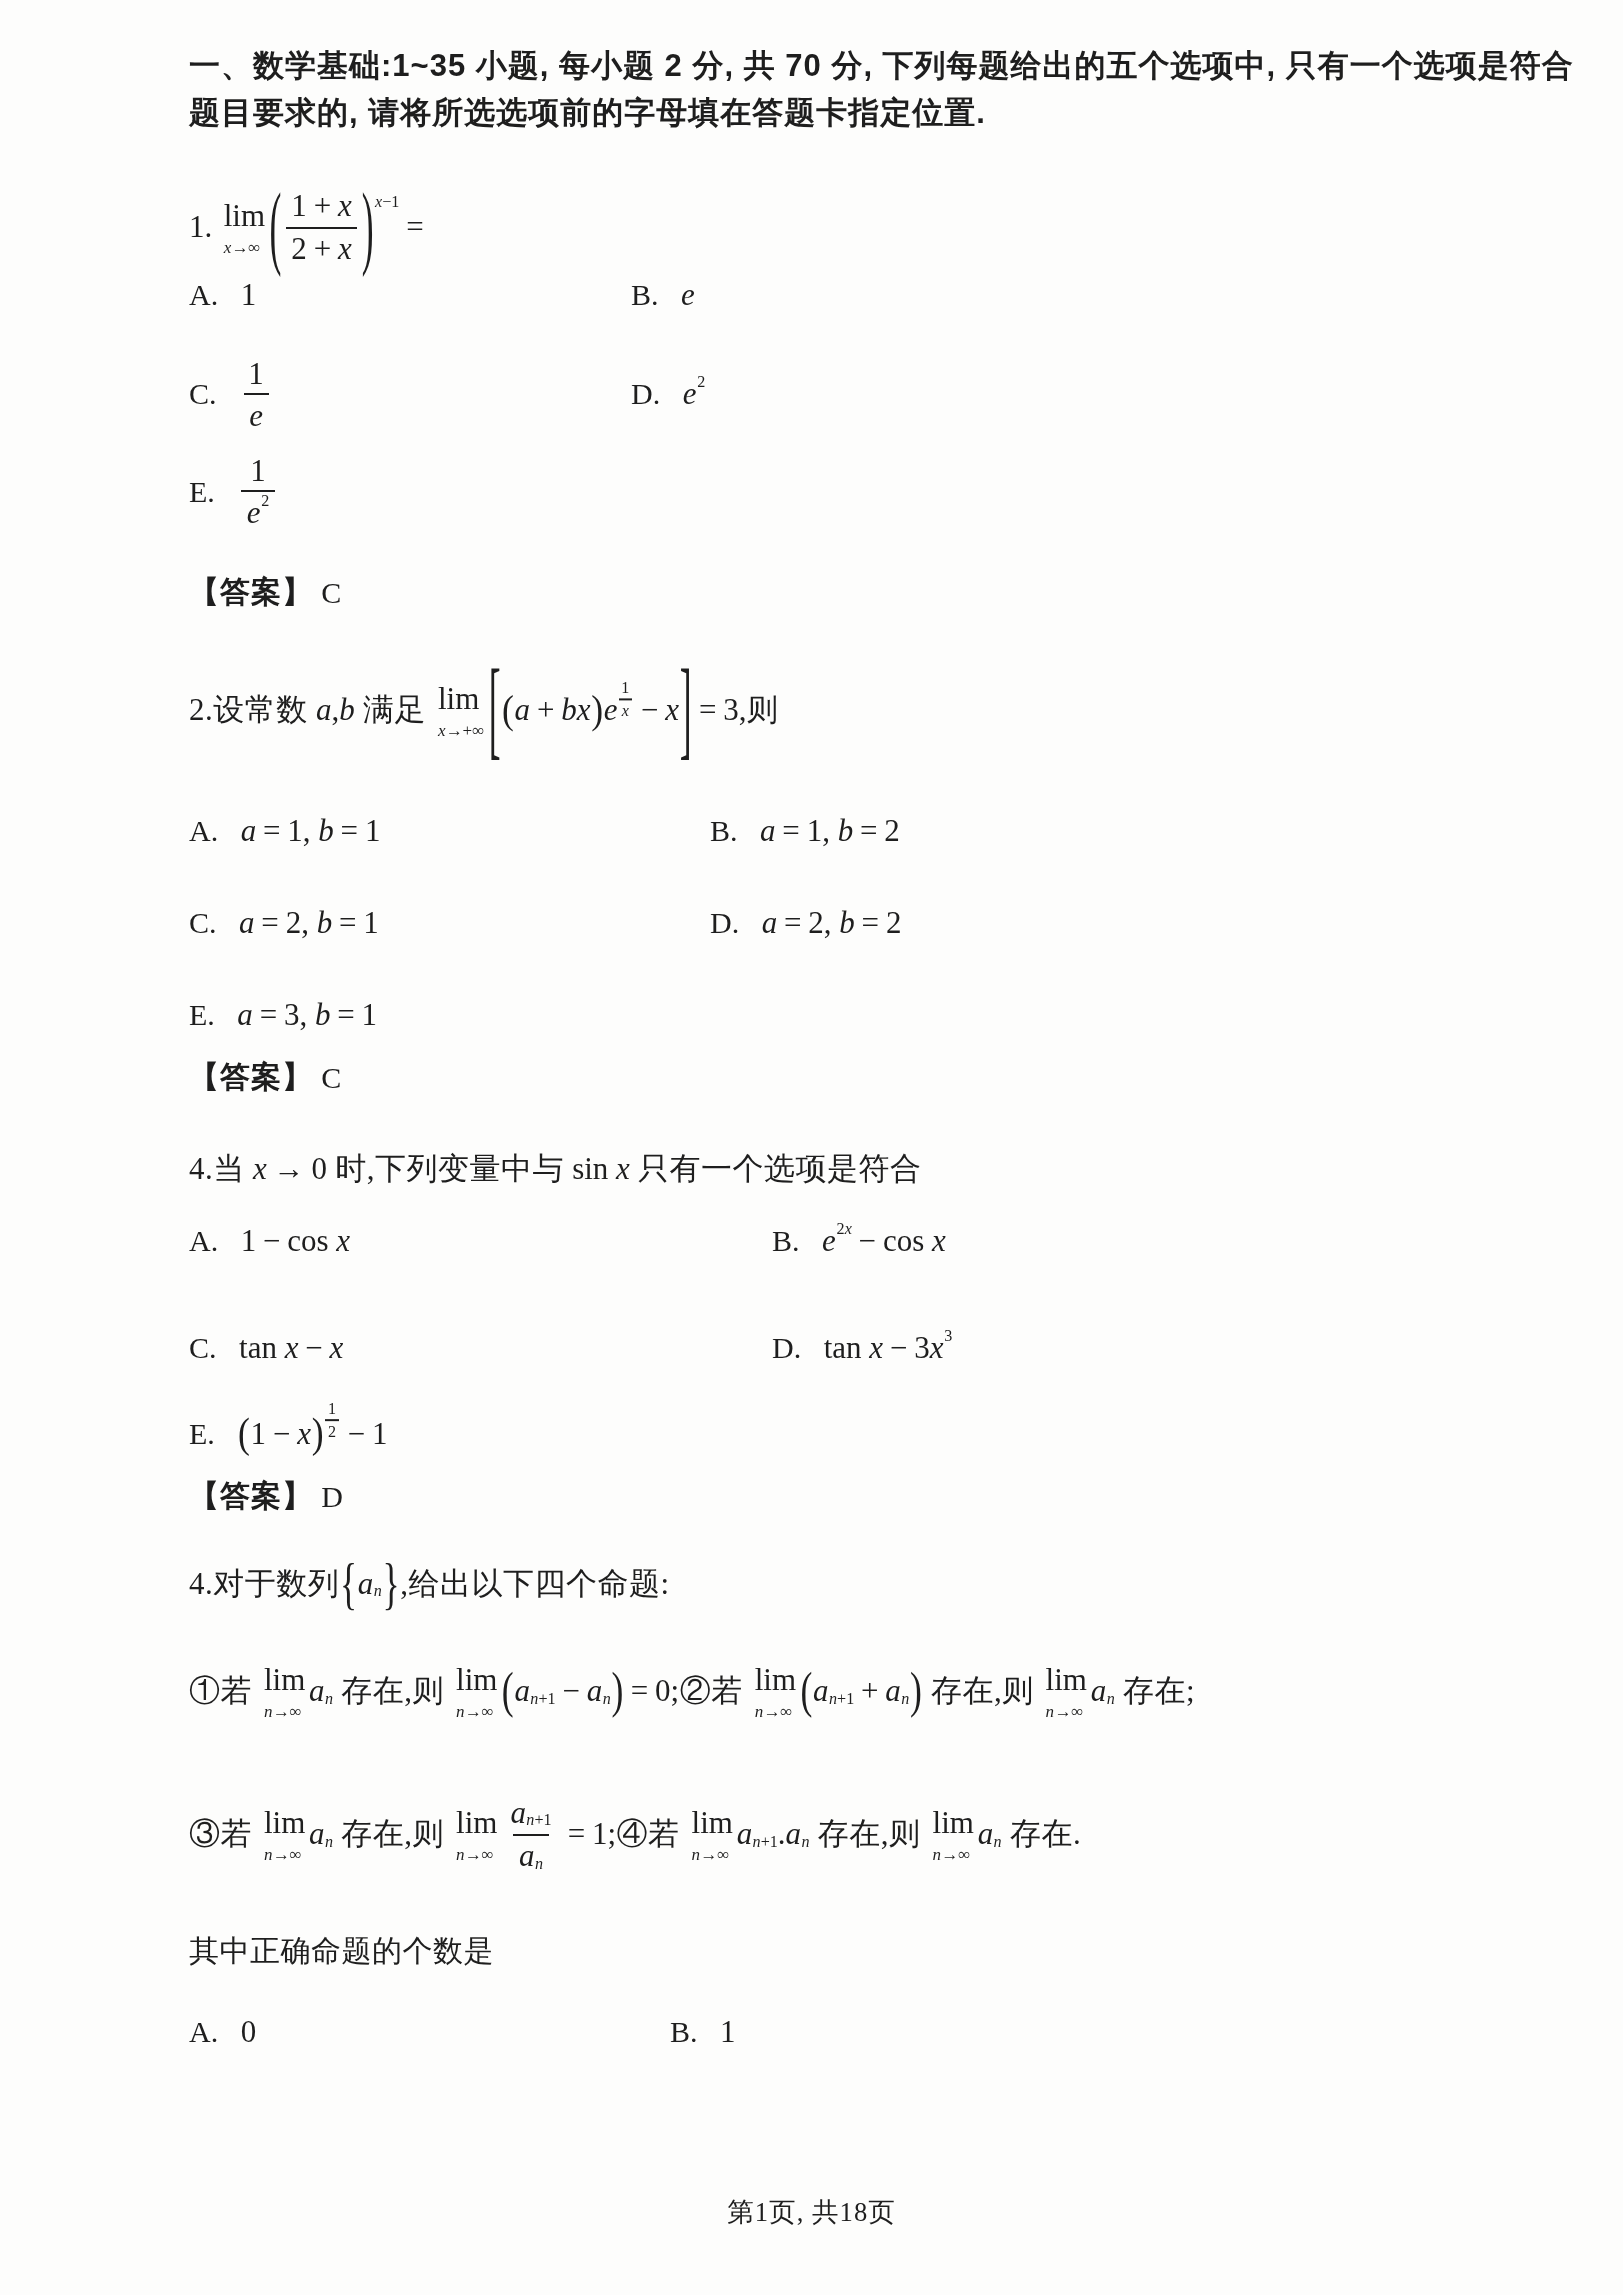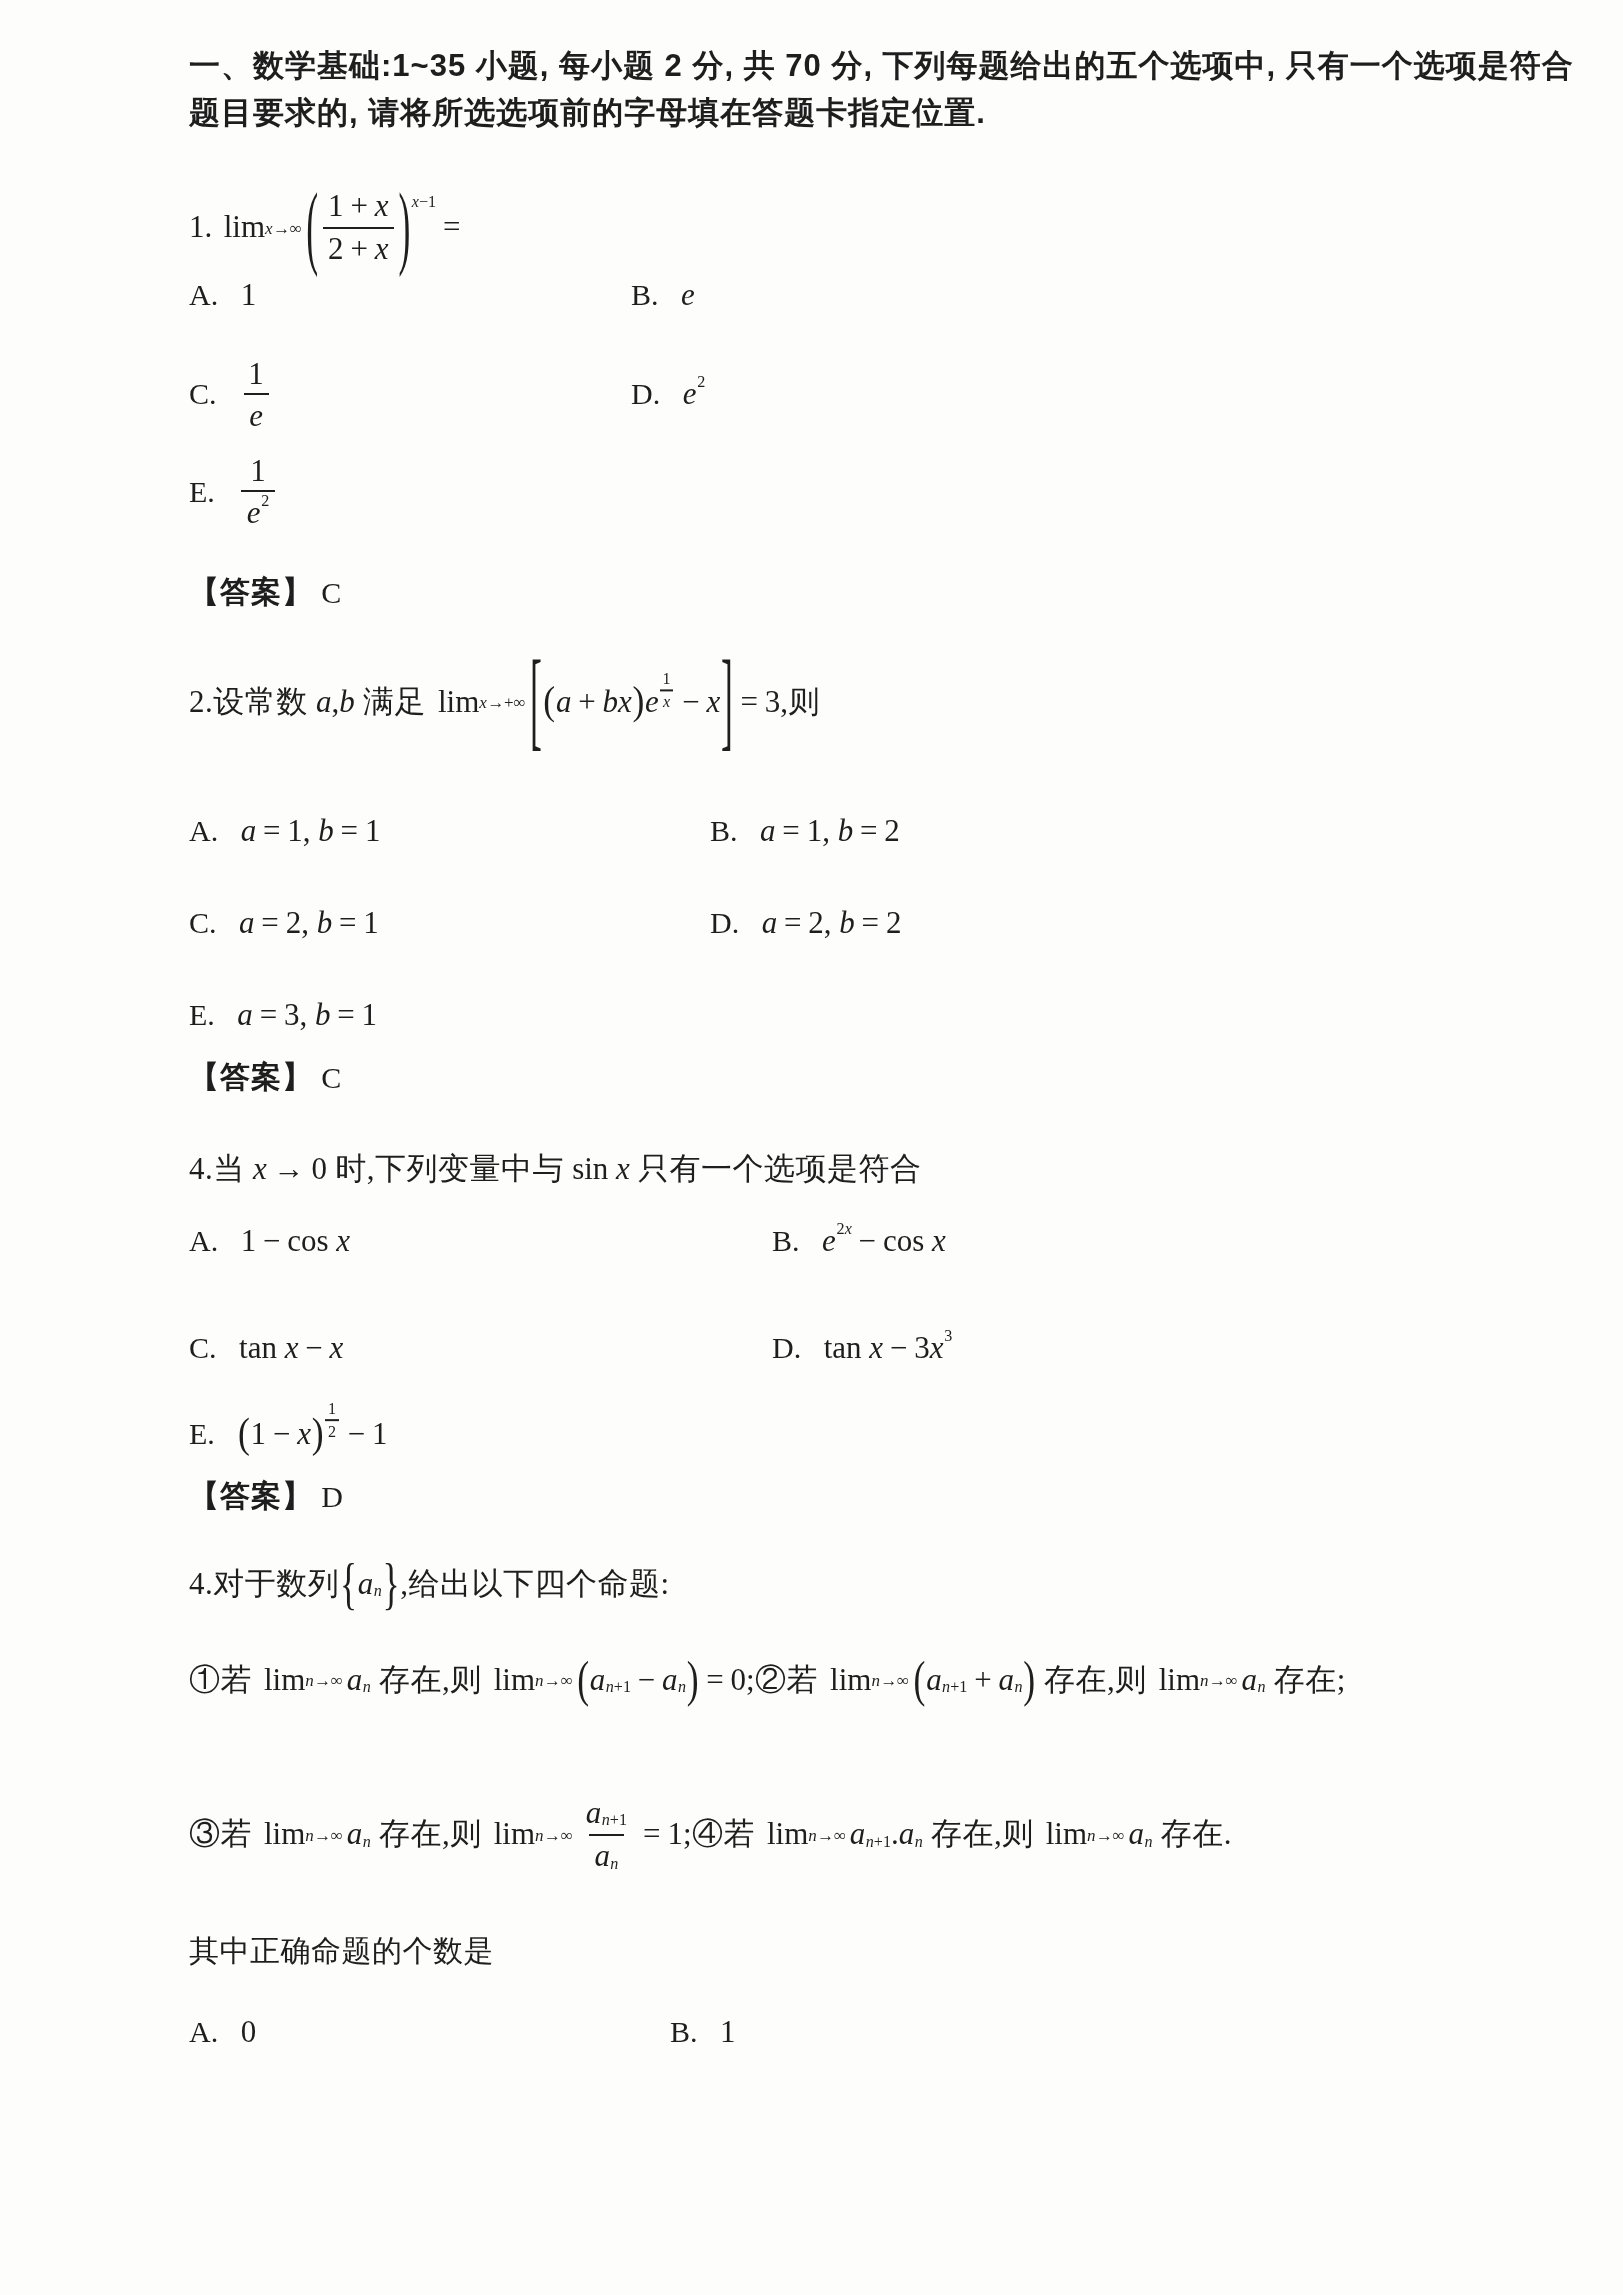--- a/index.html
+++ b/index.html
@@ -15,21 +15,21 @@
   .m-it{font-style:italic;}
   .m-rm{font-style:normal;}
   .m-op{font-style:normal;padding:0 .22em;}
   .m-cn{font-style:normal;letter-spacing:0.5px;}
   .mfrac{display:inline-flex;flex-direction:column;align-items:center;margin:0 .12em;}
   .mfrac>.num,.mfrac>.den{padding:.05em .18em;line-height:1.2;text-align:center;}
   .mfrac>.den{border-top:2px solid currentColor;}
   .mscr{display:inline-flex;align-items:center;}
   .msup{font-size:.52em;transform:translateY(-.72em);margin-left:.05em;}
   .msub{font-size:.52em;transform:translateY(.42em);margin-left:.03em;}
-  .mlim{display:inline-flex;margin:0 .12em;}
+  .mlim{display:inline-flex;flex-direction:column;margin:0 .12em;}
   .mlim>.munder{font-size:.55em;line-height:1;margin-top:.08em;}
   .mfence{display:inline-flex;align-items:center;}
   .fg{display:inline-block;line-height:1;font-size:1.15em;transform-origin:50% 50%;padding:0 .02em;}
   .optrow{display:grid;}
   .cols1{grid-template-columns:442px auto;}
   .cols2{grid-template-columns:521px auto;}
   .cols3{grid-template-columns:583px auto;}
   .cols4{grid-template-columns:481px auto;}
   .opt{display:flex;align-items:center;}
   .letter{font-size:30px;margin-right:22.5px;white-space:pre;}
@@ -573,15 +573,16 @@
     <div class="opt">
       <span class="letter">B.</span>
       <span class="math">
           <span class="mrow">
             <span class="mt m-rm">1</span>
           </span>
         </span>
     </div>
   </div>
 
+  <div class="footer">第1页, 共18页</div>
 
 </div>
 
 
 </body></html>

